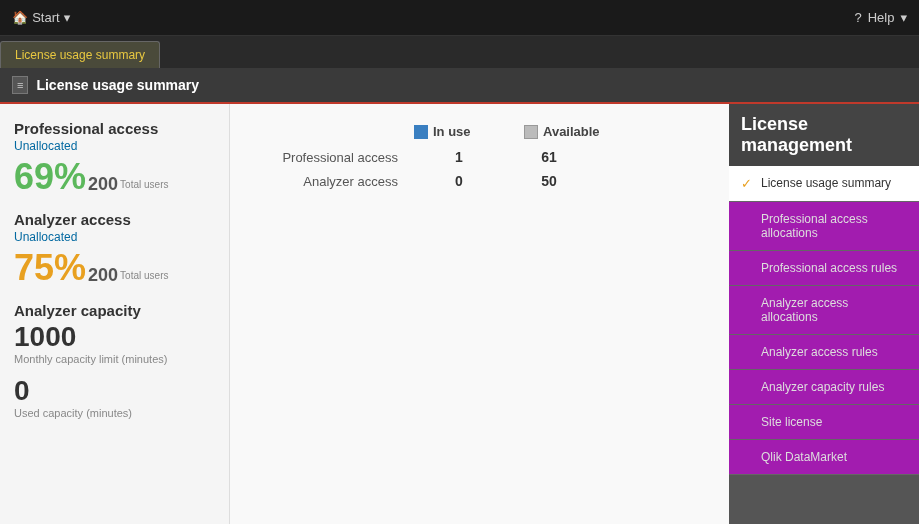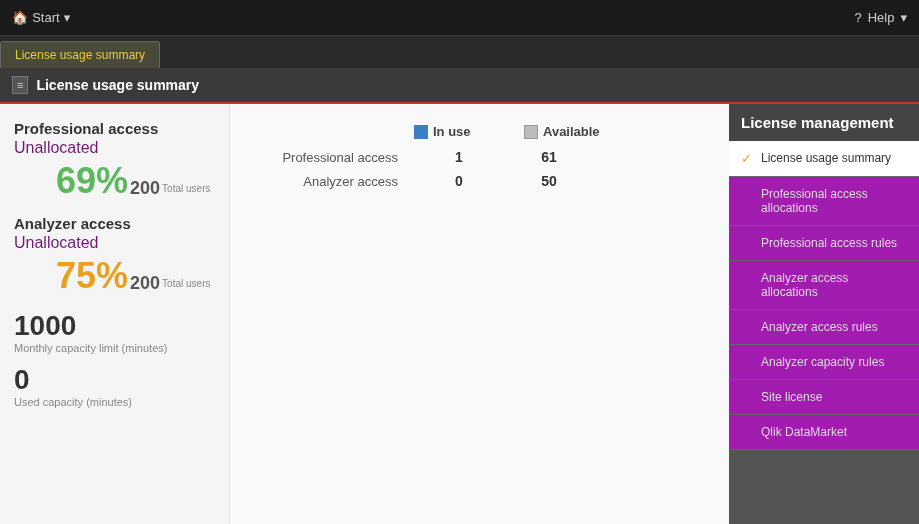--- a/index.html
+++ b/index.html
@@ -74,36 +74,35 @@
       border-right: 1px solid #ddd;
       overflow-y: auto;
     }
     .section-title {
       color: #333;
       font-size: 15px;
       font-weight: bold;
       margin-bottom: 2px;
     }
     .section-sub {
-      color: #701a75;
-      font-size: 16px;
+      color: #0369a1;
+      font-size: 12px;
       margin-bottom: 6px;
     }
     .big-percent {
       font-size: 36px;
       font-weight: bold;
       color: #5cb85c;
       line-height: 1;
     }
     .big-percent.orange { color: #e8a020; }
     .total-users-block {
       display: flex;
       align-items: flex-end;
       margin-bottom: 16px;
-      margin-left: 42px;
     }
     .total-users-num {
       font-size: 18px;
       font-weight: bold;
       color: #555;
       margin-left: 2px;
     }
     .total-users-label {
       font-size: 10px;
       color: #888;
@@ -177,21 +176,21 @@
 
     
     .right-sidebar {
       background: #555;
       width: 190px;
       min-width: 190px;
     }
     .sidebar-header {
       background: #444;
       color: #fff;
-      font-size: 15px;
+      font-size: 18px;
       font-weight: bold;
       padding: 10px 12px;
     }
     .sidebar-item {
       background: #a21caf;
       color: #ddd;
       font-size: 12px;
       padding: 10px 12px;
       border-bottom: 1px solid #666;
       cursor: pointer;
@@ -250,20 +249,21 @@
       <div class="section-title">Analyzer access</div>
       <div class="section-sub">Unallocated</div>
       <div class="total-users-block">
         <span class="big-percent orange">75%</span>
         <span class="total-users-num">200</span>
         <span class="total-users-label">Total users</span>
       </div>
     </div>
 
     <div>
+      <div class="section-title">Analyzer capacity</div>
       <div class="capacity-value">1000</div>
       <div class="capacity-label">Monthly capacity limit (minutes)</div>
       <div class="capacity-value">0</div>
       <div class="capacity-label">Used capacity (minutes)</div>
     </div>
   </div>
 
   <div class="center-panel">
     <div class="table-header-row">
       <div class="col-header">

